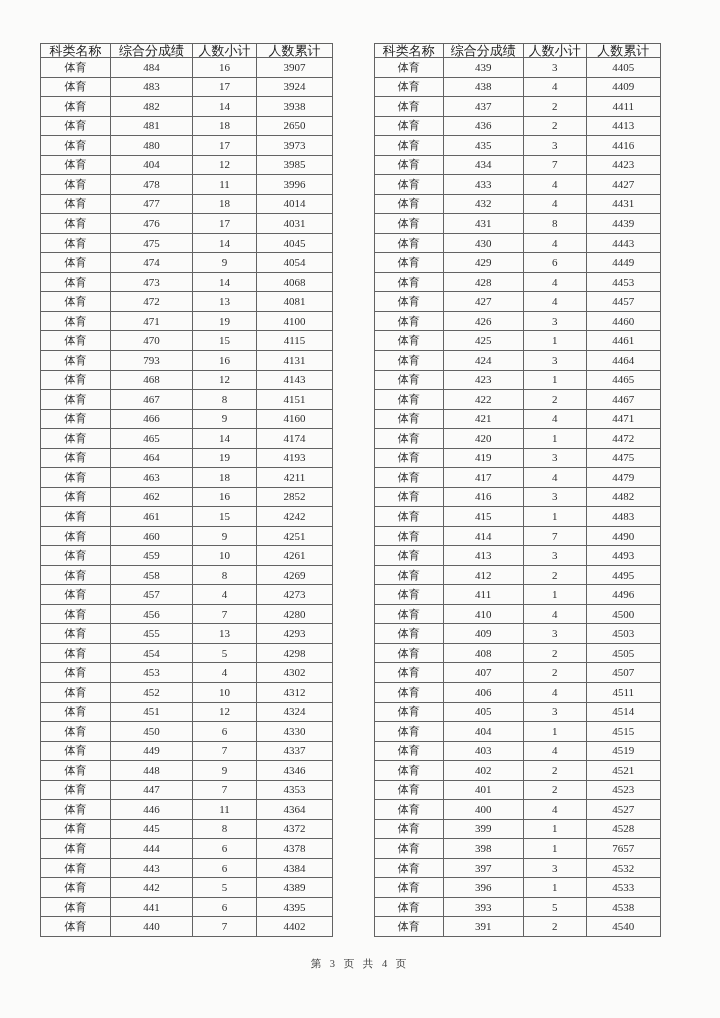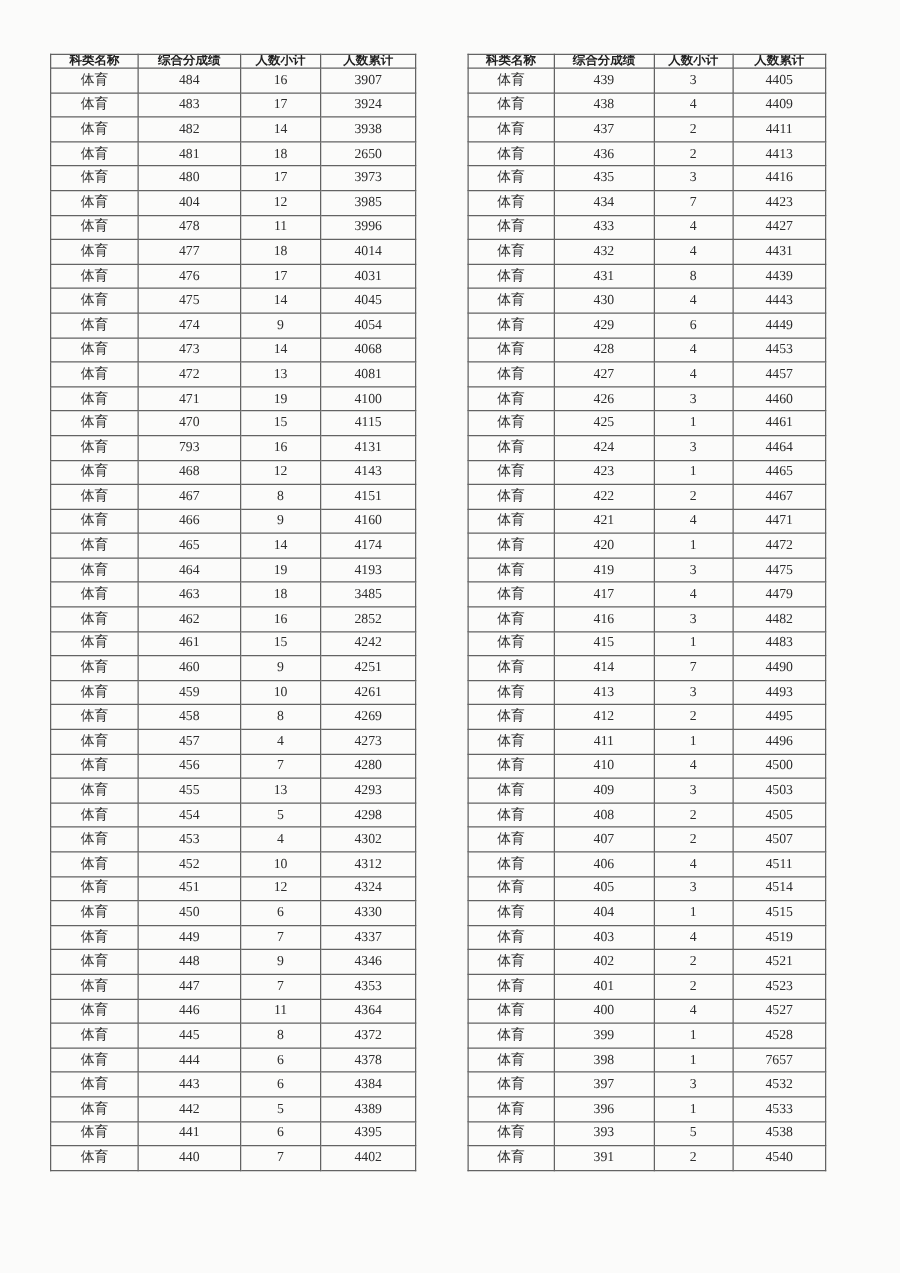--- a/index.html
+++ b/index.html
@@ -35,22 +35,22 @@
     text-align: center;
     vertical-align: middle;
     padding: 0;
     color: #2d2d2d;
     font-size: 11px;
     line-height: 1;
     white-space: nowrap;
     overflow: hidden;
   }
   table.score-table th {
-    font-weight: bold;
-    font-size: 10px;
+    font-weight: normal;
+    font-size: 13px;
     color: #222222;
     border-bottom-width: 1.5px;
   }
   
   table.score-table th:nth-child(1), table.score-table td:nth-child(1) { width: 24%; }
   table.score-table th:nth-child(2), table.score-table td:nth-child(2) { width: 28%; }
   table.score-table th:nth-child(3), table.score-table td:nth-child(3) { width: 22%; }
   table.score-table th:nth-child(4), table.score-table td:nth-child(4) { width: 26%; }
 
   .footer {
@@ -201,21 +201,21 @@
         <tr>
           <td>体育</td>
           <td>464</td>
           <td>19</td>
           <td>4193</td>
         </tr>
         <tr>
           <td>体育</td>
           <td>463</td>
           <td>18</td>
-          <td>3485</td>
+          <td>4211</td>
         </tr>
         <tr>
           <td>体育</td>
           <td>462</td>
           <td>16</td>
           <td>2852</td>
         </tr>
         <tr>
           <td>体育</td>
           <td>461</td>
@@ -625,13 +625,14 @@
           <td>4538</td>
         </tr>
         <tr>
           <td>体育</td>
           <td>391</td>
           <td>2</td>
           <td>4540</td>
         </tr>
       </tbody>
     </table>
+  <div class="footer">第 3 页 共 4 页</div>
 </div>
 
 </body></html>

